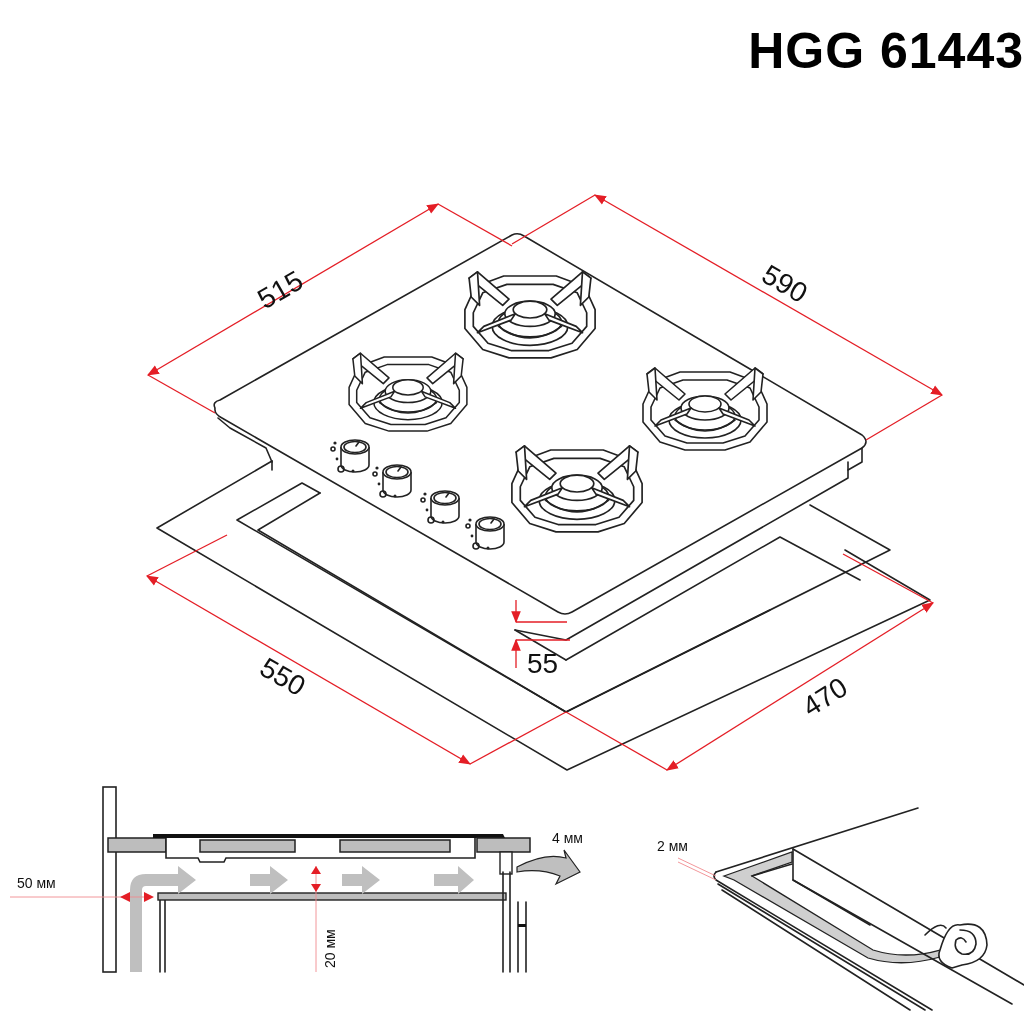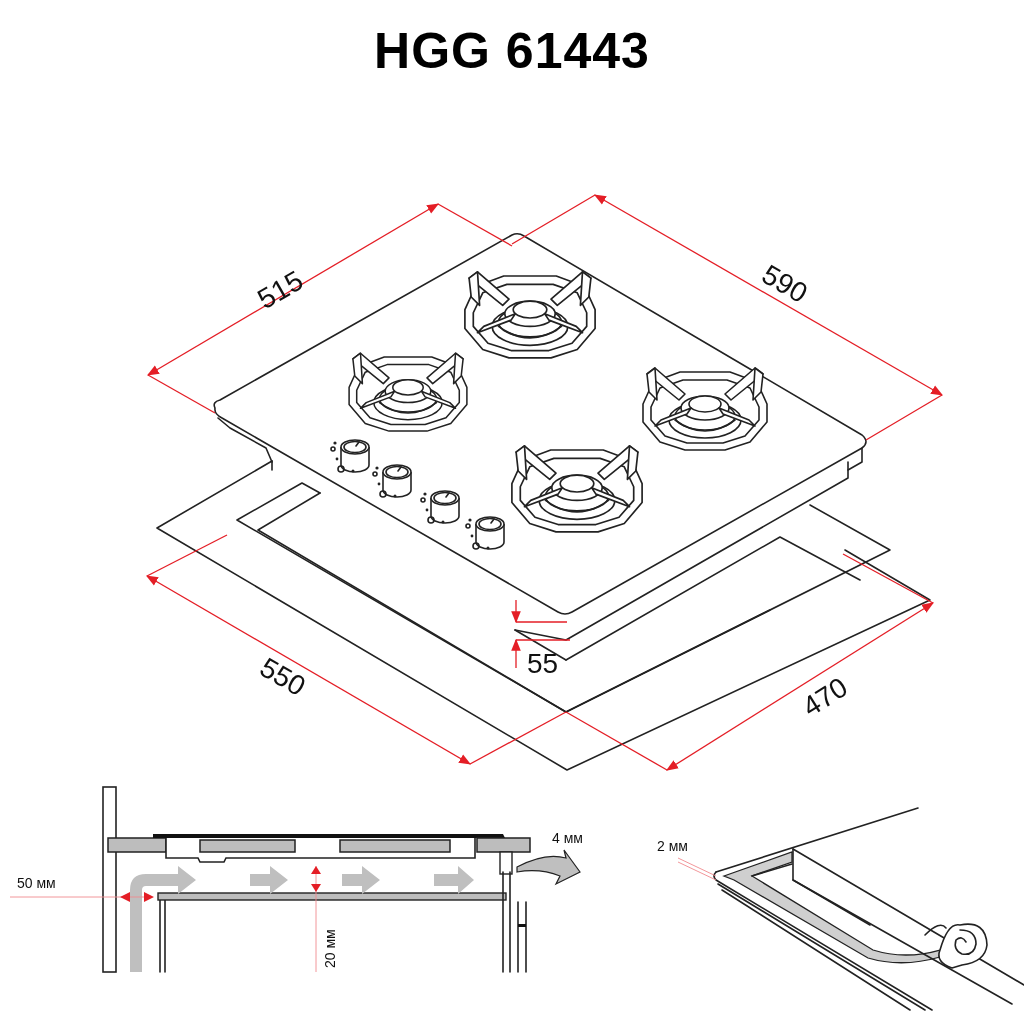--- a/index.html
+++ b/index.html
@@ -1,17 +1,17 @@
 <!DOCTYPE html>
 <html><head>
 <meta charset="utf-8">
 <style>
   html, body { margin:0; padding:0; background:#ffffff; }
   body { width:1024px; height:1024px; position:relative; overflow:hidden; font-family:"Liberation Sans", sans-serif; }
-  #title { position:absolute; left:0; top:22px; width:1024px; text-align:center; font-size:50px; font-weight:bold; color:#000; letter-spacing:1px; font-family:"Liberation Sans", sans-serif; }
+  #title { position:absolute; left:0; top:22px; width:1024px; text-align:right; font-size:50px; font-weight:bold; color:#000; letter-spacing:1px; font-family:"Liberation Sans", sans-serif; }
   svg { position:absolute; left:0; top:0; }
   .ink { stroke:#222; fill:none; stroke-width:1.6; stroke-linejoin:round; stroke-linecap:round; }
   .ink-w { stroke:#222; fill:#fff; stroke-width:1.6; stroke-linejoin:round; }
   .dim { stroke:#e41e26; fill:none; stroke-width:1.3; }
   .dim-thin { stroke:#f08a8e; fill:none; stroke-width:0.9; }
   .arrowhead { fill:#e41e26; }
   .dim-label { font-family:"Liberation Sans", sans-serif; font-size:28px; fill:#111; }
   .small-label { font-family:"Liberation Sans", sans-serif; font-size:14px; fill:#111; }
   .grey { fill:#bdbdbd; stroke:#222; stroke-width:1.5; }
   .flow { fill:#bfbfbf; stroke:none; }

